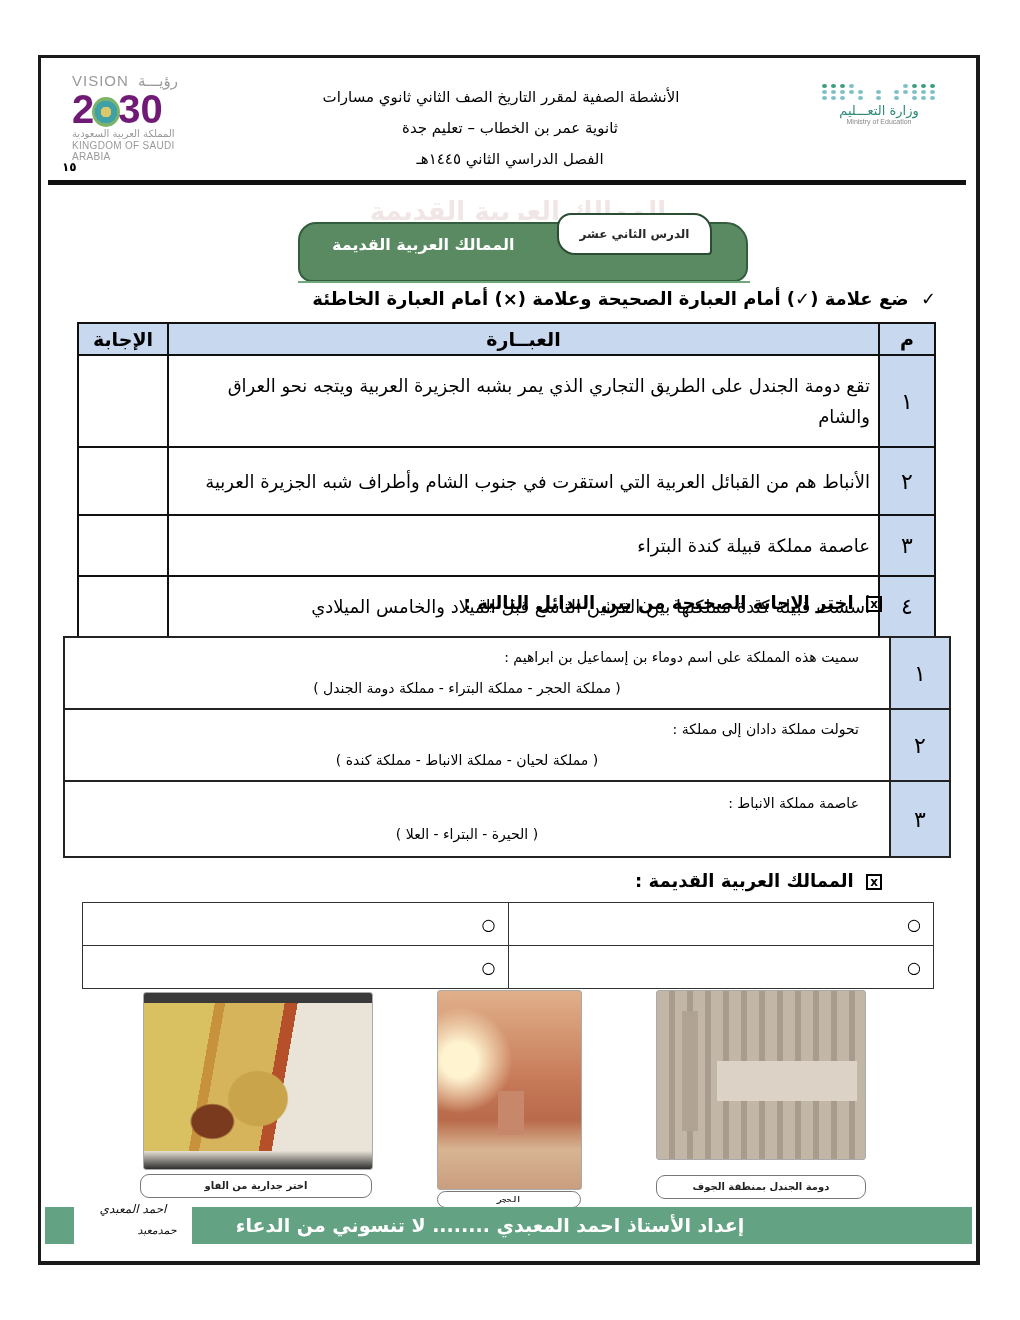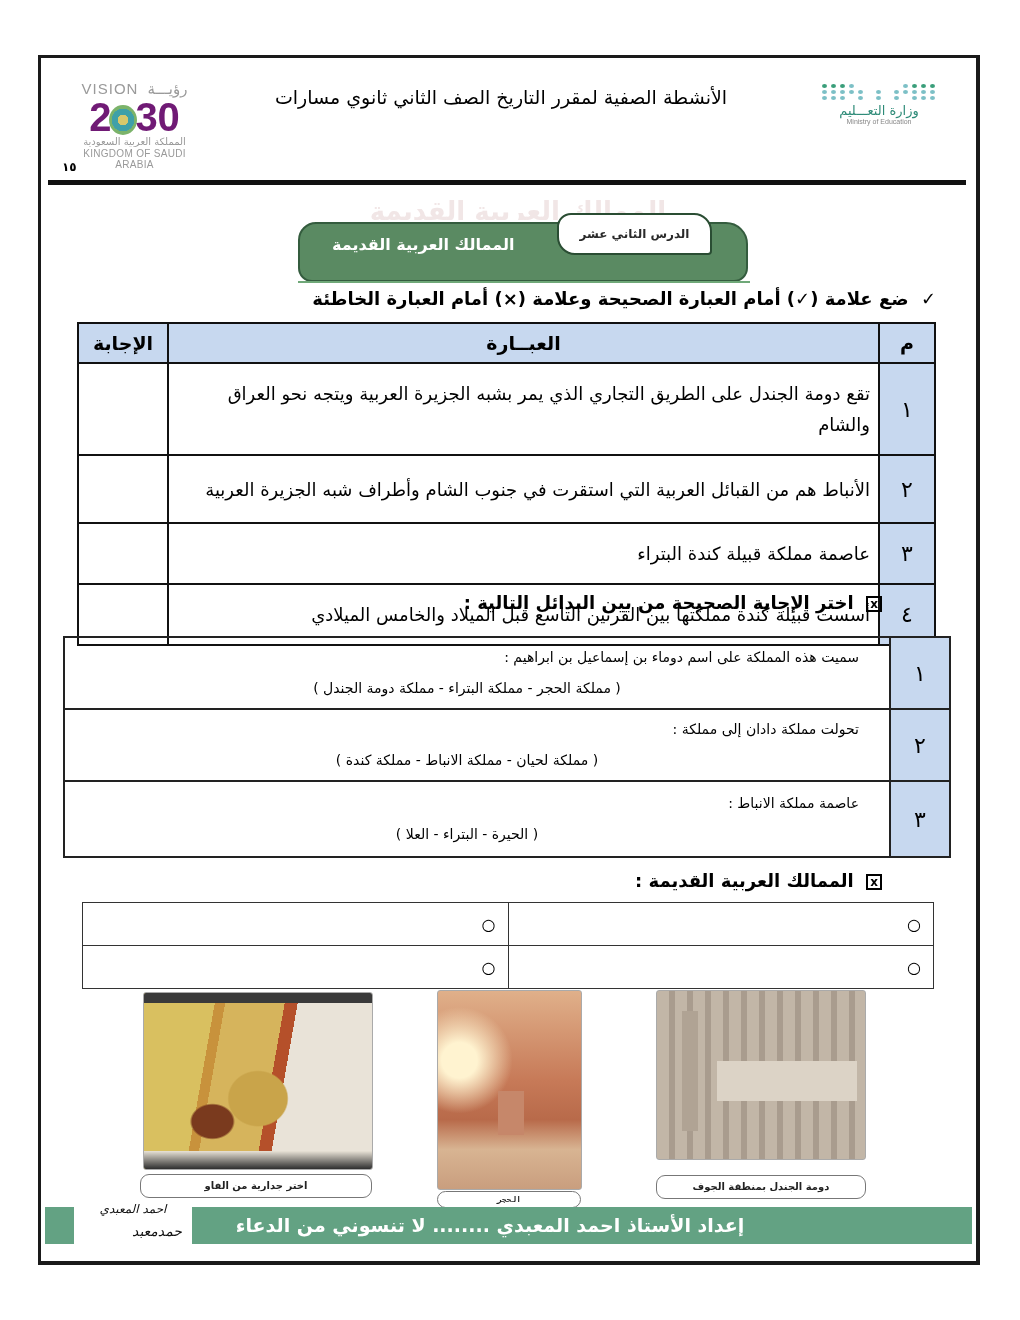--- a/index.html
+++ b/index.html
@@ -4,21 +4,21 @@
   <style>
     * { box-sizing: border-box; margin: 0; padding: 0; }
     html, body { width: 1020px; height: 1320px; background: #ffffff; overflow: hidden; }
     body { position: relative; font-family: "DejaVu Sans", sans-serif; color: #000; }
 
     .page-frame {
       position: absolute; left: 38px; top: 55px; width: 942px; height: 1210px;
       border: 3px solid #1a1a1a; border-right-width: 4px; border-bottom-width: 4px;
     }
     .header-rule { position: absolute; left: 48px; top: 180px; width: 918px; height: 5px; background: #111; }
-    .vision-logo { position: absolute; left: 72px; top: 80px; width: 125px; height: 90px; text-align: center; direction: ltr; }
+    .vision-logo { position: absolute; left: 72px; top: 72px; width: 125px; height: 90px; text-align: left; direction: ltr; }
     .vision-top { font-size: 15px; color: #9a9a9a; letter-spacing: 1px; font-family: "Liberation Sans", sans-serif; }
     .vision-top .ar { margin-left: 4px; }
     .vision-year { font-size: 40px; font-weight: bold; color: #701a75; line-height: 38px; font-family: "Liberation Sans", sans-serif; position: relative; }
     .vision-year .emblem {
       display: inline-block; width: 28px; height: 30px; vertical-align: middle;
       border-radius: 50%;
       background: radial-gradient(circle, #d9c86a 0 25%, #3fa0a8 26% 55%, #7bb36a 56% 100%);
       margin: 0 -2px;
     }
     .vision-ar { font-size: 10px; color: #999; line-height: 12px; }
@@ -27,21 +27,21 @@
 
     .moe-logo { position: absolute; left: 820px; top: 84px; width: 118px; height: 60px; text-align: center; }
     .moe-dots { display: grid; grid-template-columns: repeat(13, 7px); grid-gap: 2px; justify-content: center; margin-bottom: 4px; }
     .moe-dots span { width: 5px; height: 4px; border-radius: 50%; background: #3a9e7a; }
     .moe-dots span.l { background: #7cc0c6; }
     .moe-dots span.e { background: transparent; }
     .moe-ar { font-size: 13px; color: #2e8b78; line-height: 14px; }
     .moe-en { font-size: 7px; color: #888; font-family: "Liberation Sans", sans-serif; }
 
     .header-titles { position: absolute; left: 230px; top: 82px; width: 560px; text-align: center; direction: rtl; font-family: "DejaVu Sans", sans-serif; }
-    .header-titles div { font-size: 19px; line-height: 31px; }
+    .header-titles div { font-size: 15px; line-height: 31px; }
     .header-titles .t1 { padding-right: 18px; }
 
     
     .banner-ghost { position: absolute; left: 298px; top: 196px; width: 440px; height: 24px;
       color: #f1e6e6; font-size: 26px; font-weight: bold; text-align: center; overflow: hidden; letter-spacing: 4px; }
     .banner {
       position: absolute; left: 298px; top: 222px; width: 450px; height: 60px;
       background: #5a8a62; border: 2px solid #345c3e; border-radius: 18px 22px 14px 14px;
     }
     .banner-title { position: absolute; left: 332px; top: 235px; color: #ffffff; font-size: 16px; font-weight: bold; direction: rtl; }
@@ -53,21 +53,21 @@
     .banner-underline { position: absolute; left: 298px; top: 281px; width: 452px; height: 2px; background: #6fa878; }
 
     
     .section-heading { position: absolute; direction: rtl; font-weight: bold; font-size: 18px; }
     .section-heading .mark { display: inline-block; font-weight: bold; margin-left: 6px; }
     .mark-box { display: inline-block; width: 16px; height: 16px; border: 2px solid #000; font-size: 12px; line-height: 12px; text-align: center; vertical-align: middle; margin-left: 6px; }
 
     
     .tf-table { position: absolute; left: 77px; top: 322px; width: 859px; border-collapse: collapse; direction: rtl; }
     .tf-table td, .tf-table th { border: 2px solid #111; }
-    .tf-table th { background: #c7d8ef; font-size: 19px; font-weight: bold; height: 40px; }
+    .tf-table th { background: #c7d8ef; font-size: 19px; font-weight: bold; height: 32px; }
     .tf-table td.num { background: #c7d8ef; width: 56px; text-align: center; font-size: 22px; }
     .tf-table td.stmt { font-size: 18px; padding: 14px 8px; line-height: 31px; text-align: right; }
     .tf-table td.ans { width: 90px; }
     .tf-table th.num-h { width: 56px; }
     .tf-table th.ans-h { width: 90px; }
 
     
     .mc-table { position: absolute; left: 63px; top: 636px; width: 888px; border-collapse: collapse; direction: rtl; }
     .mc-table td { border: 2px solid #222; }
     .mc-table td.num { background: #c7d8ef; width: 60px; text-align: center; font-size: 22px; }
@@ -112,21 +112,21 @@
     .caption-hegra { left: 437px; top: 1191px; width: 144px; height: 17px; line-height: 15px; font-size: 8px; font-family: Liberation Mono, monospace; }
     .caption-dumat { left: 656px; top: 1175px; width: 210px; height: 24px; line-height: 22px; }
 
     
     .footer-bar { position: absolute; left: 45px; top: 1207px; width: 927px; height: 37px; background: #63a283; }
     .footer-text { position: absolute; left: 200px; top: 1207px; width: 580px; height: 37px; line-height: 37px;
       text-align: center; color: #fff; font-size: 19px; font-weight: bold; direction: rtl; }
     .signature { position: absolute; left: 74px; top: 1198px; width: 118px; height: 50px; background: #fff;
       filter: blur(0.3px); border-radius: 4px; direction: rtl; text-align: center;
       font-family: "DejaVu Serif", serif; font-style: italic; font-size: 12px; line-height: 22px; color: #111; }
-    .signature .s2 { font-size: 14px; padding-left: 48px; }
+    .signature .s2 { font-size: 11px; padding-left: 48px; }
   </style>
 </head>
 <body>
 
 <div class="page-frame"></div>
 
 <div class="vision-logo">
   <div class="vision-top">
     <span>VISION</span>
     <span class="ar">رؤيـــة</span>
@@ -134,20 +134,22 @@
   <div class="vision-year">
     <span>2</span><span class="emblem"></span><span>30</span>
   </div>
   <div class="vision-ar">المملكة العربية السعودية</div>
   <div class="vision-en">KINGDOM OF SAUDI ARABIA</div>
 </div>
 <div class="page-number">١٥</div>
 
 <div class="header-titles">
   <div class="t1">الأنشطة الصفية لمقرر التاريخ الصف الثاني ثانوي  مسارات</div>
+  <div>ثانوية عمر بن الخطاب – تعليم جدة</div>
+  <div>الفصل الدراسي الثاني ١٤٤٥هـ</div>
 </div>
 
 <div class="moe-logo">
   <div class="moe-dots">
     <span></span>
       <span></span>
       <span></span>
       <span class="l"></span>
       <span class="e"></span>
       <span class="e"></span>

